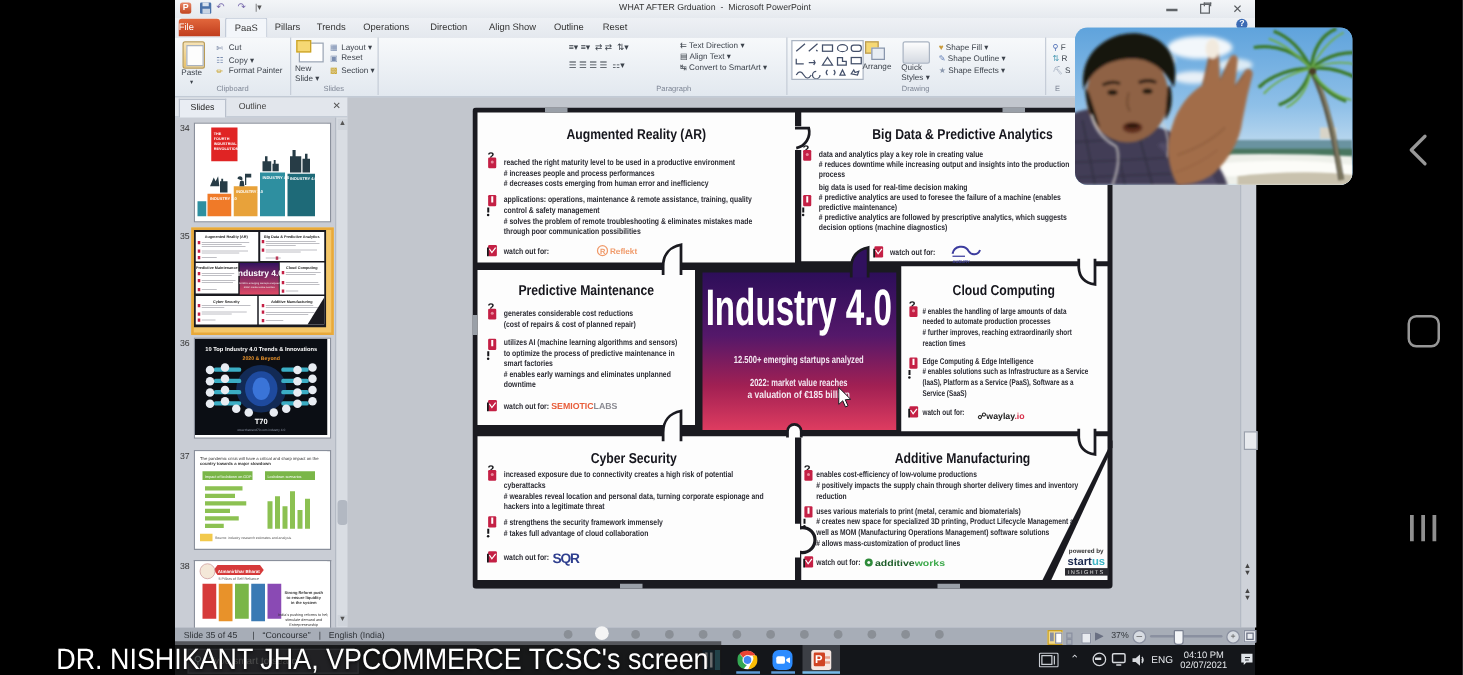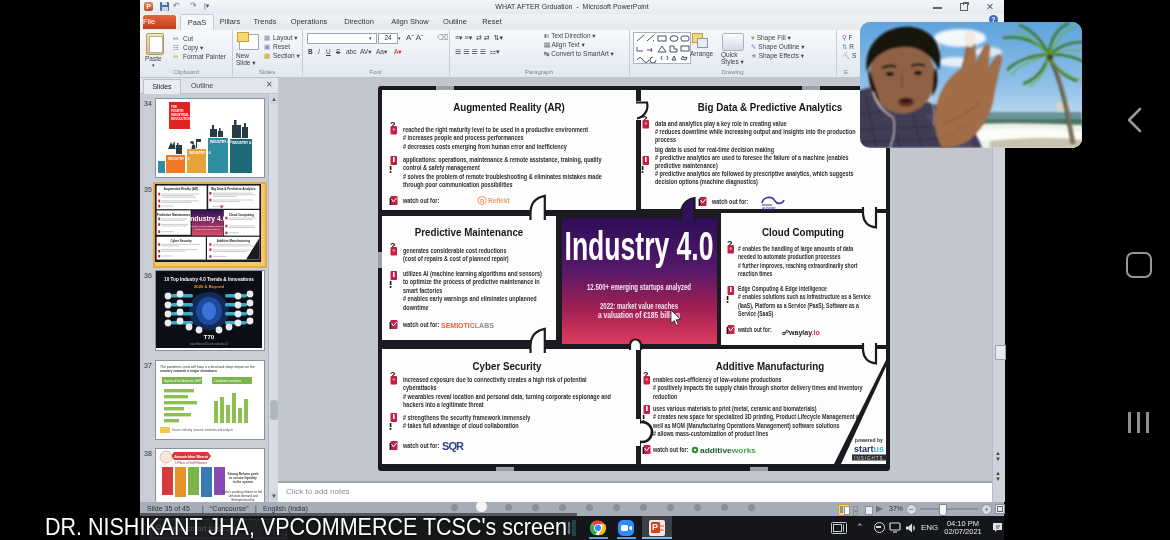--- a/index.html
+++ b/index.html
@@ -86,37 +86,20 @@
         <div class="ric" style="left:4px;top:29px;">Slide ▾</div>
         <div class="ric" style="left:32px;top:4px;color:#7a8db0;">▦</div>
           <div class="ric" style="left:41px;top:4px;">Layout ▾</div>
         <div class="ric" style="left:32px;top:13px;color:#7a8db0;">▣</div>
           <div class="ric" style="left:41px;top:13px;">Reset</div>
         <div class="ric" style="left:32px;top:22px;color:#c9a227;">▩</div>
           <div class="ric" style="left:41px;top:22px;">Section ▾</div>
         <div class="rlabel">Slides</div>
       </div>
 
-      <div class="rgroup" style="left:162px;width:147px;">
-        <div class="abs" style="left:5px;top:3px;width:68px;height:9px;background:#fff;border:1px solid #9aa5b5;"></div>
-        <div class="ric" style="left:67px;top:5px;font-size:5px;">▾</div>
-        <div class="abs" style="left:76px;top:3px;width:18px;height:9px;background:#fff;border:1px solid #9aa5b5;font-size:6.5px;color:#333;text-align:center;">24</div>
-        <div class="ric" style="left:96px;top:5px;font-size:5px;">▾</div>
-        <div class="ric" style="left:104px;top:3px;font-size:8px;">Aˆ Aˇ</div>
-        <div class="ric" style="left:135px;top:3px;color:#8a97ad;font-size:8px;">⌫</div>
-        <div class="ric" style="left:6px;top:18px;font-weight:bold;">B</div>
-        <div class="ric" style="left:16px;top:18px;font-style:italic;">I</div>
-        <div class="ric" style="left:24px;top:18px;text-decoration:underline;">U</div>
-        <div class="ric" style="left:34px;top:18px;text-decoration:line-through;">S</div>
-        <div class="ric" style="left:44px;top:18px;">abc</div>
-        <div class="ric" style="left:58px;top:18px;">AV▾</div>
-        <div class="ric" style="left:74px;top:18px;">Aa▾</div>
-        <div class="ric" style="left:92px;top:18px;color:#b03020;">A▾</div>
-        <div class="rlabel">Font</div>
-      </div>
 
       <div class="rgroup" style="left:309px;width:180px;">
         <div class="ric" style="left:6px;top:4px;font-size:7px;">≡▾ ≡▾ &nbsp;⇄ ⇄ &nbsp;⇅▾</div>
         <div class="ric" style="left:6px;top:18px;font-size:7px;">☰ ☰ ☰ ☰ &nbsp;⚏▾</div>
         <div class="ric" style="left:95px;top:2px;">⇇ Text Direction ▾</div>
         <div class="ric" style="left:95px;top:11px;">▤ Align Text ▾</div>
         <div class="ric" style="left:95px;top:20px;">↹ Convert to SmartArt ▾</div>
         <div class="rlabel">Paragraph</div>
       </div>
 
@@ -354,23 +337,20 @@
     </div>
 
     <div id="marea">
 
       <div class="abs" style="left:714px;top:0;width:12px;height:424px;background:#ced2d9;border-left:1px solid #b4bac4;">
         <div class="abs" style="left:1.5px;top:267px;width:9px;height:13px;background:#e8eaee;border:1px solid #9aa0ac;"></div>
         <div class="abs" style="left:2px;top:372px;font-size:6px;color:#444;">▲<br>▼</div>
         <div class="abs" style="left:2px;top:392px;font-size:6px;color:#444;">▲<br>▼</div>
       </div>
 
-      <div class="abs" style="left:0;top:403px;width:714px;height:21px;background:#fff;border-top:2px solid #9ba3af;">
-        <div class="abs" style="left:8px;top:4px;font-size:8px;color:#888f99;">Click to add notes</div>
-      </div>
     </div>
 
     <div id="slidebox" class="abs" style="left:238px;top:86px;width:530px;height:385px;"><svg width="530" height="385" viewBox="0 0 530 385" font-family="Liberation Sans, sans-serif">
 <defs>
             <linearGradient id="pg" x1="0" y1="0" x2="0" y2="1">
               <stop offset="0" stop-color="#2d0e59"></stop>
               <stop offset="0.4" stop-color="#54186a"></stop>
               <stop offset="0.72" stop-color="#a12053"></stop>
               <stop offset="1" stop-color="#de3c60"></stop>
             </linearGradient>

